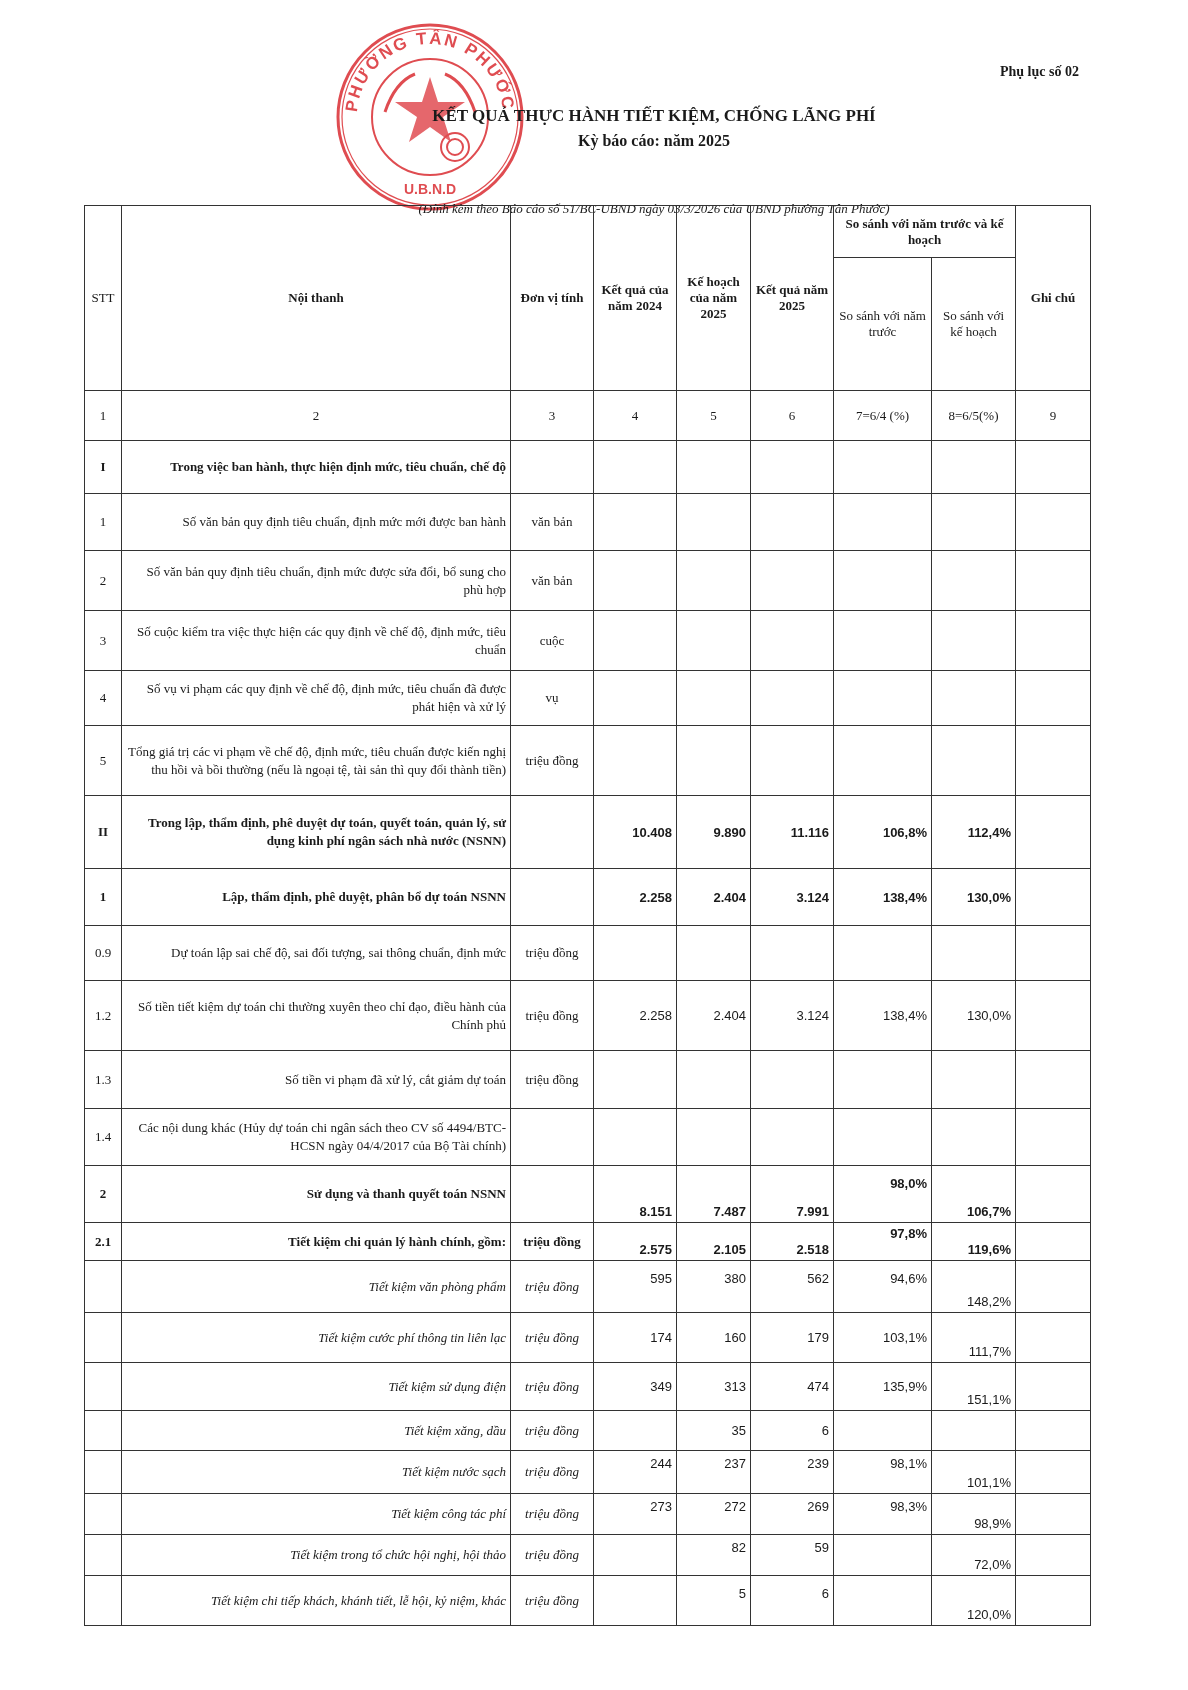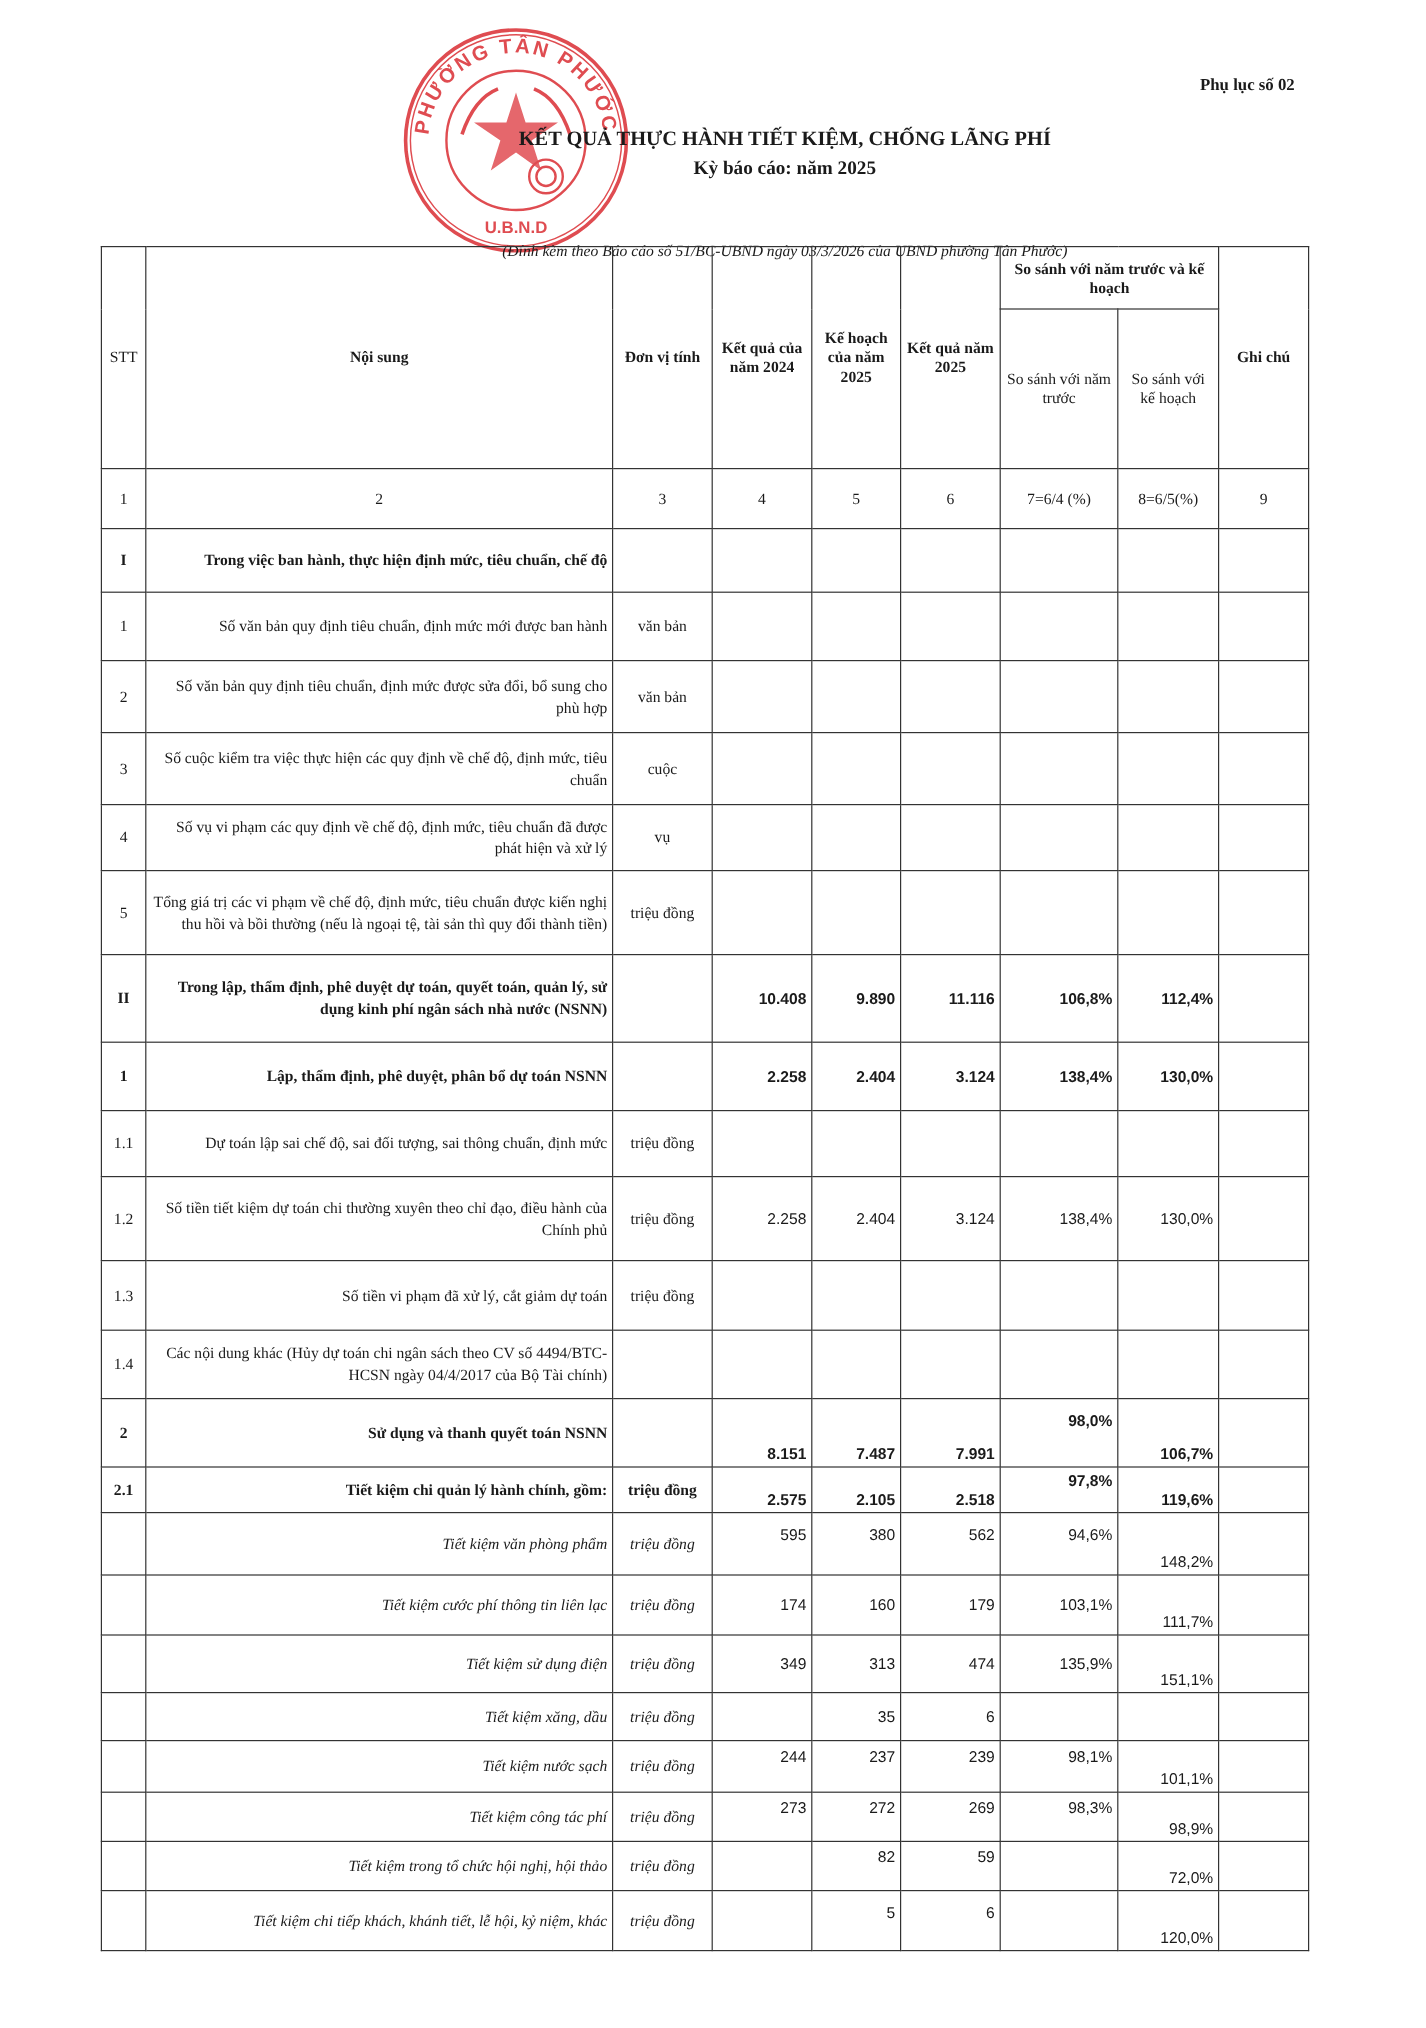--- a/index.html
+++ b/index.html
@@ -59,21 +59,21 @@
       <col style="width:83px">
     <col style="width:74px">
       <col style="width:83px">
       <col style="width:98px">
       <col style="width:84px">
       <col style="width:75px">
   </colgroup>
   <thead>
     <tr style="height:52px">
       <th rowspan="2" class="normal">STT</th>
-      <th rowspan="2">Nội sung</th>
+      <th rowspan="2">Nội thanh</th>
       <th rowspan="2">Đơn vị tính</th>
       <th rowspan="2">Kết quả của năm 2024</th>
       <th rowspan="2">Kế hoạch của năm 2025</th>
       <th rowspan="2">Kết quả năm 2025</th>
       <th colspan="2">So sánh với năm trước và kế hoạch</th>
       <th rowspan="2">Ghi chú</th>
     </tr>
     <tr style="height:133px">
       <th class="normal">So sánh với năm trước</th>
       <th class="normal">So sánh với kế hoạch</th>
@@ -182,21 +182,21 @@
       <td class="c"></td>
       <td class="num b">2.258</td>
       <td class="num b">2.404</td>
       <td class="num b">3.124</td>
       <td class="num b">138,4%</td>
       <td class="num b">130,0%</td>
       <td></td>
     </tr>
 
     <tr style="height:55px">
-      <td class="c">1.1</td>
+      <td class="c">0.9</td>
       <td class="text">Dự toán lập sai chế độ, sai đối tượng, sai thông chuẩn, định mức</td>
       <td class="c">triệu đồng</td>
       <td class="num"></td>
       <td class="num"></td>
       <td class="num"></td>
       <td class="num"></td>
       <td class="num"></td>
       <td></td>
     </tr>
 

